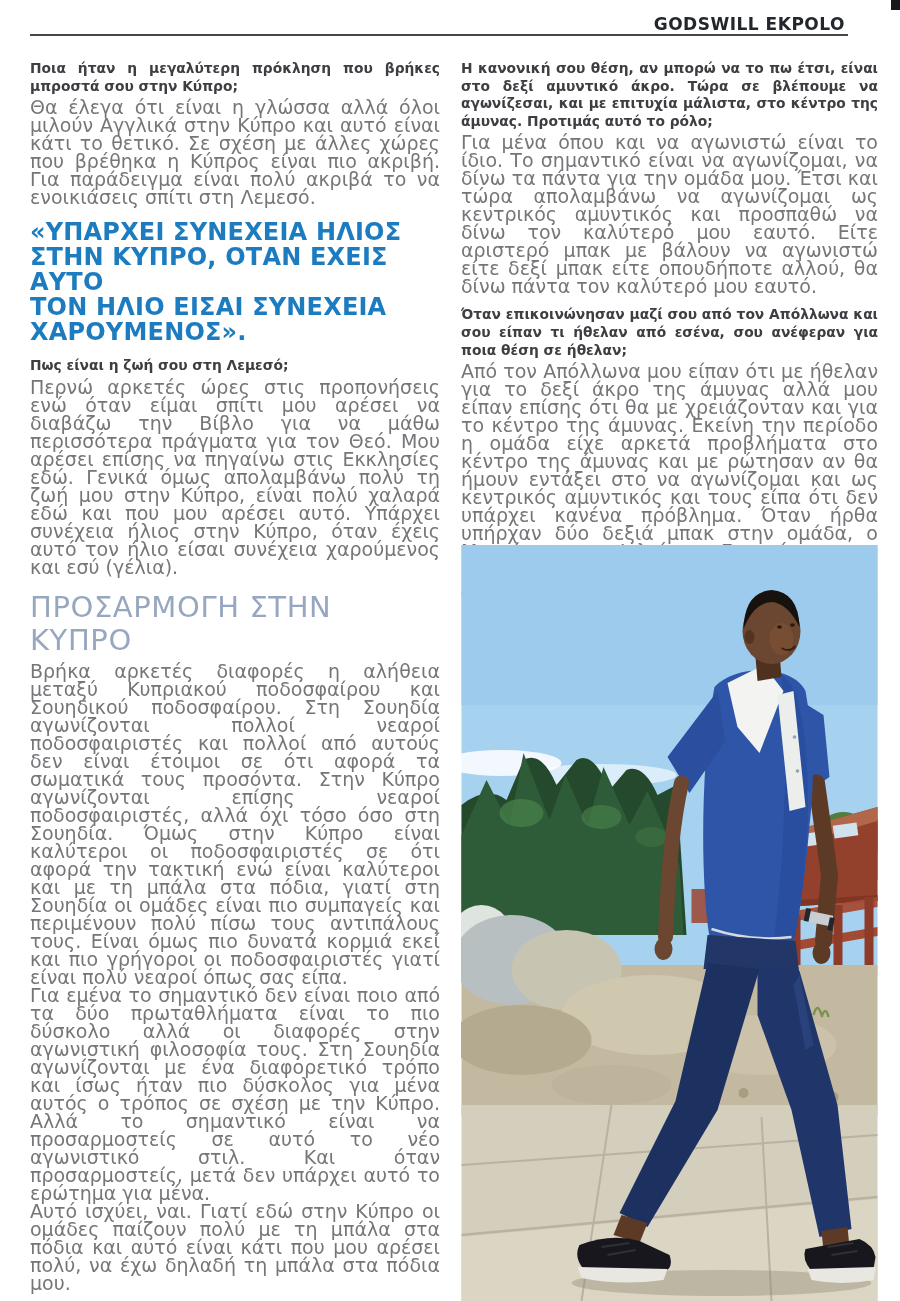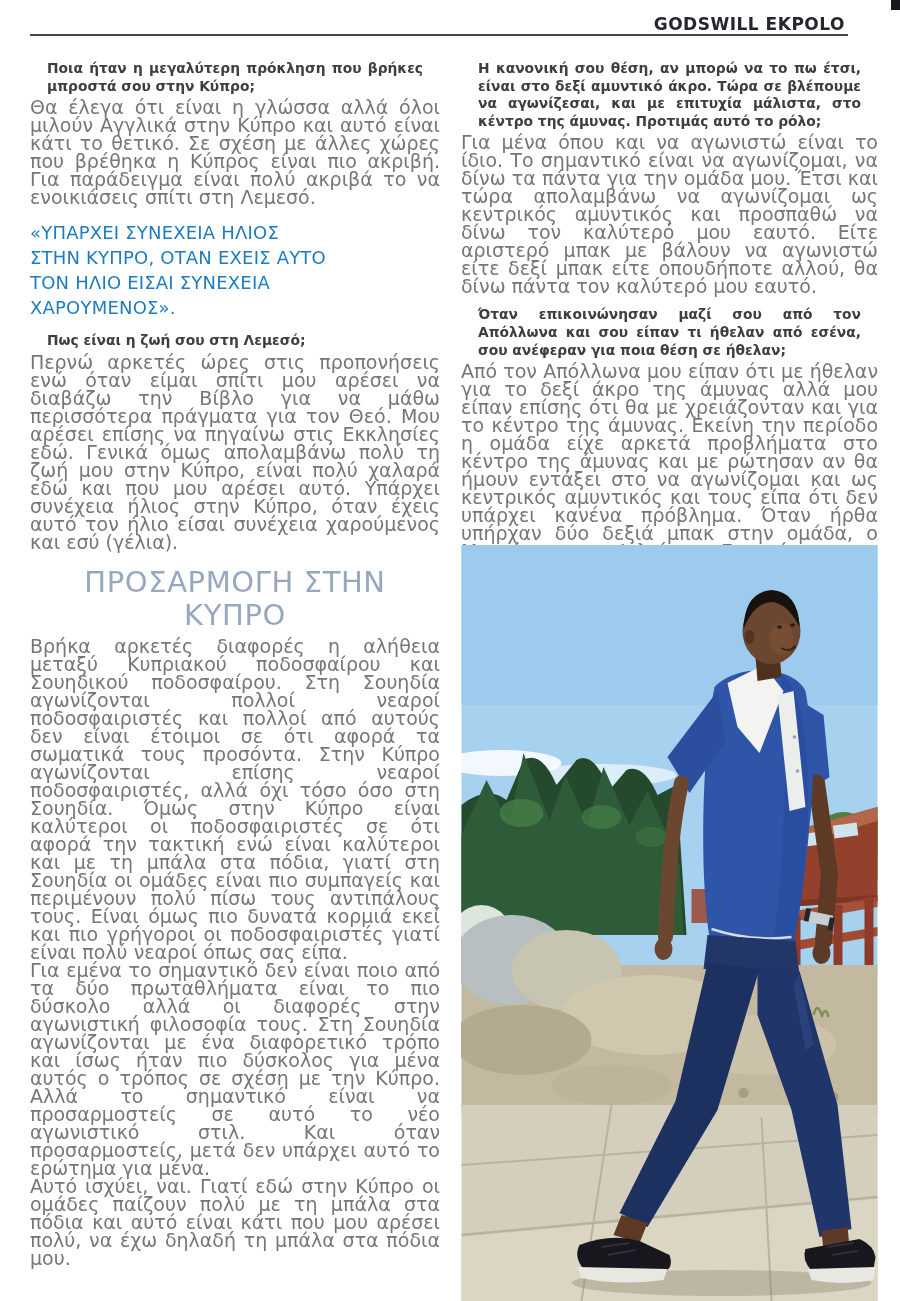--- a/index.html
+++ b/index.html
@@ -14,34 +14,34 @@
     color:var(--header-text,#23262c);transform:scaleY(1.08);transform-origin:top;
   }
   .header-rule{position:absolute;top:34px;left:30px;width:818px;height:2px;background:#45474b;}
   .corner-mark{position:absolute;top:0;right:0;width:9px;height:10px;background:#16181c;}
   .columns{position:absolute;top:60px;left:30px;display:flex;gap:21px;}
   .col-left{width:410px;}
   .col-right{width:417px;}
   .col > div:first-child{margin-top:0;}
   .q{
     font-size:13.8px;line-height:17.6px;font-weight:700;
-    color:var(--question-text,#3d3e42);text-align:justify;margin:11px 17px 3px;
+    color:var(--question-text,#3d3e42);text-align:justify;margin:11px 0 3px;
   }
   .a{
     font-size:19px;line-height:18px;
     color:var(--answer-text,#76767a);text-align:justify;
   }
   .pq{
-    font-size:18px;line-height:25px;font-weight:400;
+    font-size:24px;line-height:25px;font-weight:700;
     color:var(--accent-blue,#1d7cc0);white-space:pre-line;
     margin:14px 0 12px;letter-spacing:.2px;
   }
   .sh{
     font-size:29px;line-height:33px;font-weight:400;
-    color:var(--section-heading,#98a7c0);letter-spacing:.6px;margin:15px 0 5px;text-align:center;
+    color:var(--section-heading,#98a7c0);letter-spacing:.6px;margin:15px 0 5px;
   }
   .photo{
     position:absolute;top:545px;left:461px;width:417px;height:756px;display:block;
   }
   
   .c-sky{fill:var(--photo-sky,#a6d2f0);}
   .c-shirt{fill:var(--photo-shirt,#2e55a8);}
   .c-pants{fill:var(--photo-pants,#20356a);}
   .c-red{fill:var(--photo-red-structure,#93402d);}
   .c-tree{fill:var(--photo-foliage,#2e5c38);}

